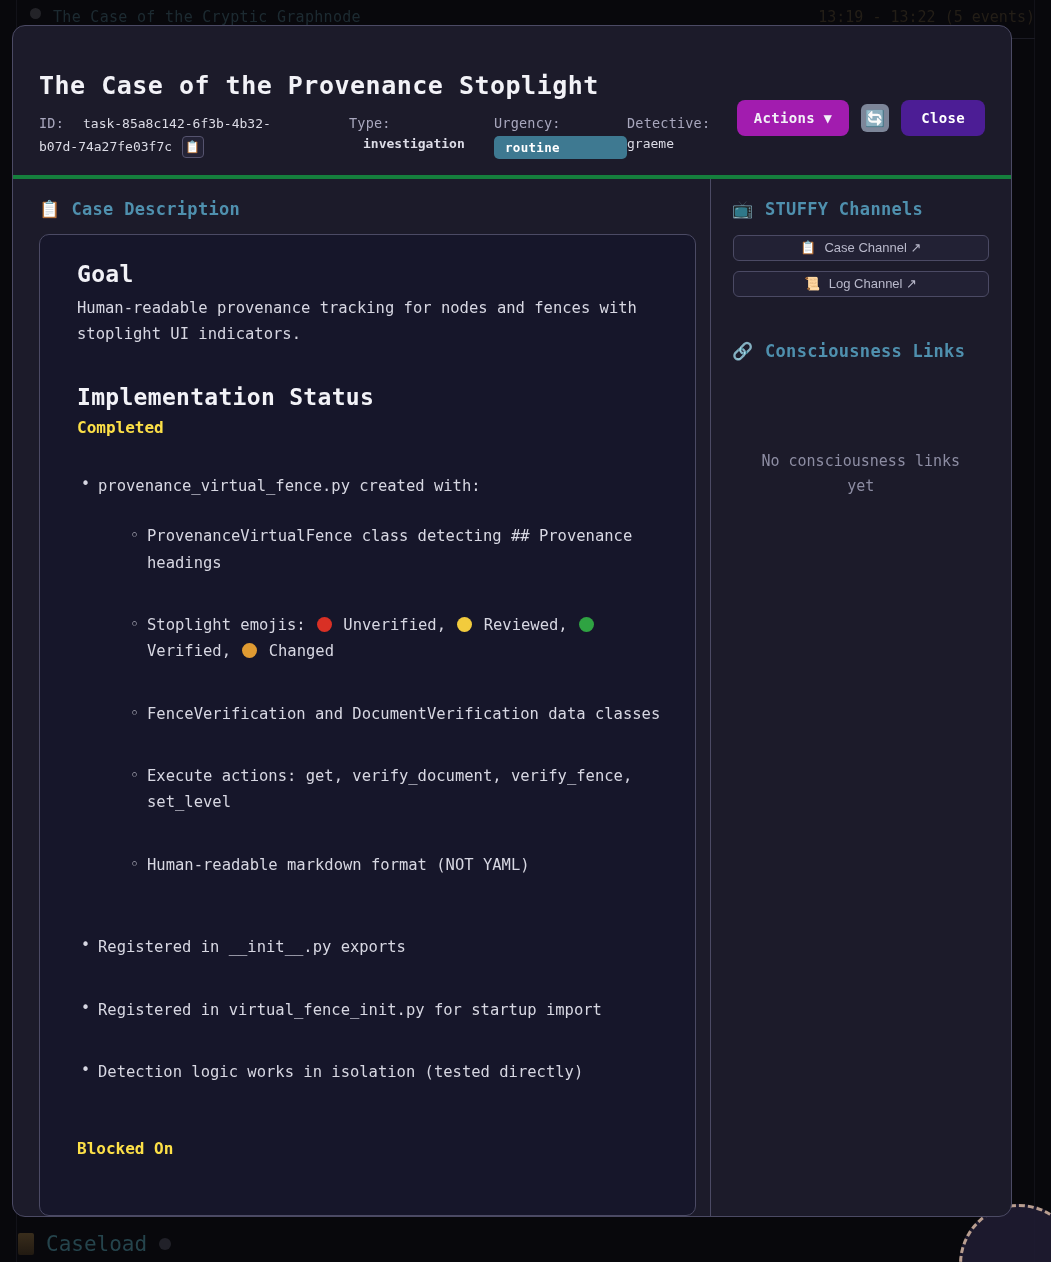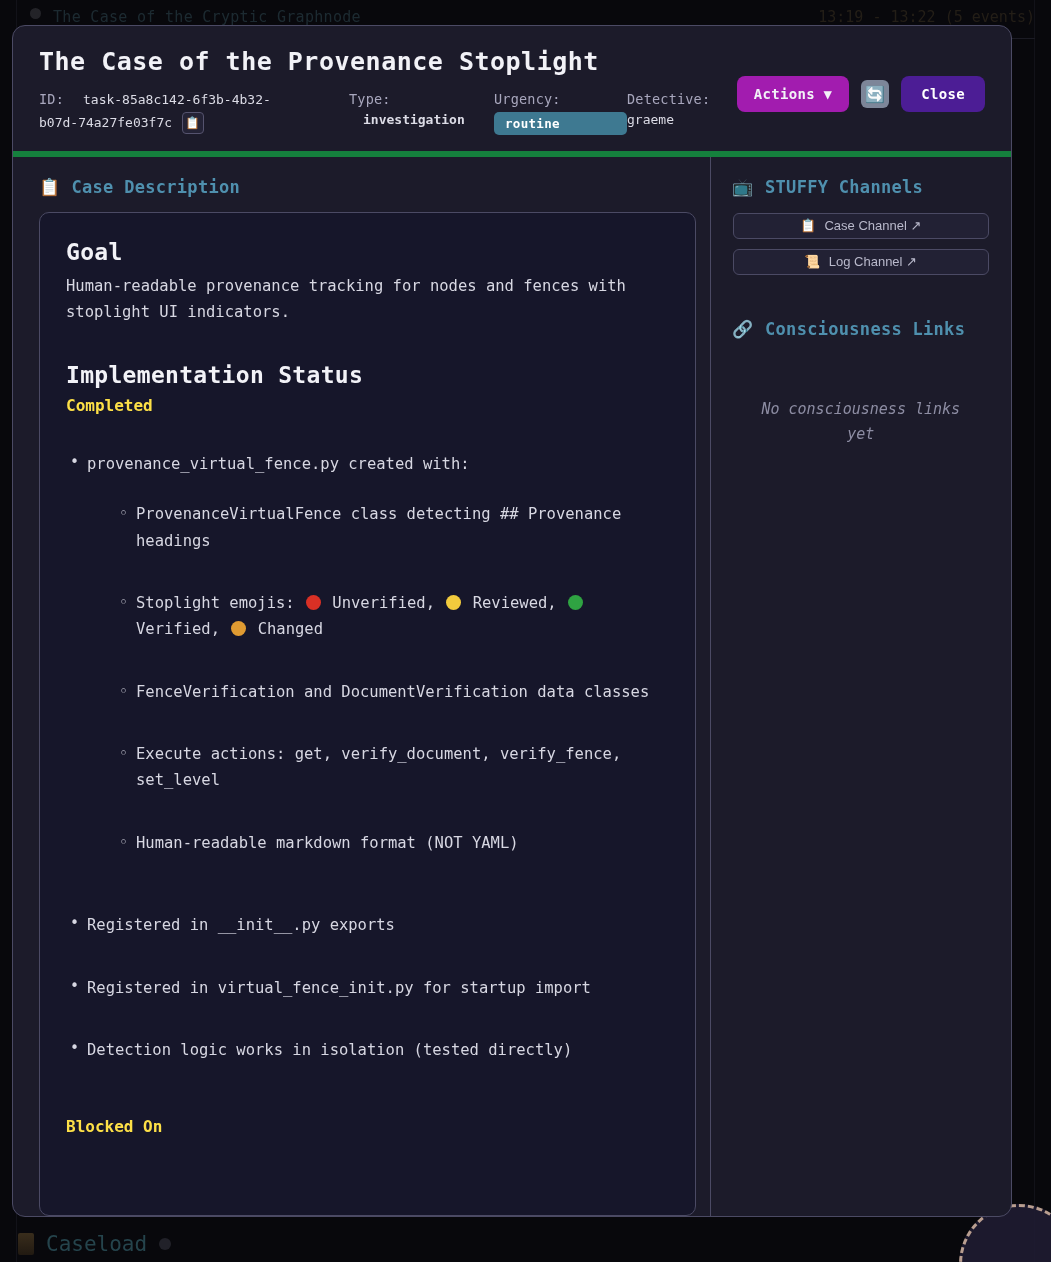--- a/index.html
+++ b/index.html
@@ -84,22 +84,23 @@
     border-radius: 13px;
     overflow: hidden;
     display: flex;
     flex-direction: column;
   }
 
   
   .modal-header {
     position: relative;
     padding: 22px 26px 16px 26px;
-    border-bottom: 6px solid #15803d;
+    border-bottom: 4px solid #15803d;
     flex: 0 0 auto;
+    margin-top: 24px;
   }
   .case-title {
     color: #f2f2f7;
     font-size: 25px;
     font-weight: bold;
     letter-spacing: .5px;
     line-height: 1.15;
     margin-bottom: 14px;
   }
   .meta-row {
@@ -209,21 +210,21 @@
     font-size: 17px;
     font-weight: bold;
     margin-bottom: 15px;
     letter-spacing: .3px;
   }
   .desc-box {
     flex: 1 1 auto;
     border: 1px solid #4b4a64;
     border-radius: 10px;
     background: #16162a;
-    padding: 26px 26px 0 26px;
+    padding: 26px 26px 0 37px;
     overflow: hidden;
     min-height: 0;
   }
   .md-h2 {
     color: #f2f2f7;
     font-size: 23px;
     font-weight: bold;
     margin: 0 0 8px 0;
     letter-spacing: .3px;
   }
@@ -318,27 +319,26 @@
     background: #222134;
     border: 1px solid #4b4a64;
     border-radius: 6px;
     color: #b9b9cb;
     font-family: "Liberation Sans", sans-serif;
     font-size: 13px;
     cursor: pointer;
   }
   .side-gap { height: 34px; }
   .empty-note {
-    margin-top: 58px;
+    margin-top: 88px;
     text-align: center;
     color: #8d8da3;
     font-size: 15px;
     line-height: 1.7;
     padding: 0 26px;
-    font-style: italic;
   }
 </style>
 </head>
 <body>
 
 <div class="bg-layer">
   <div class="bg-vline" style="left:16px"></div>
   <div class="bg-vline" style="left:1034px"></div>
 
   <div class="bg-timeline-row">

